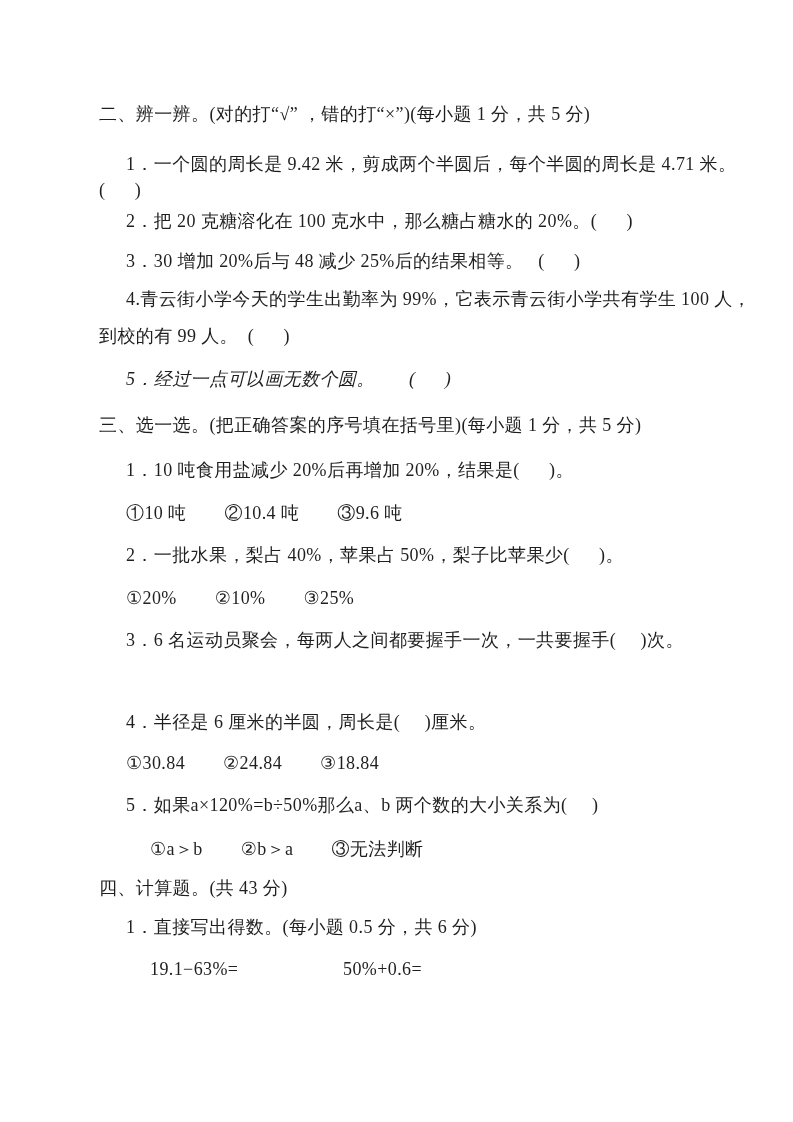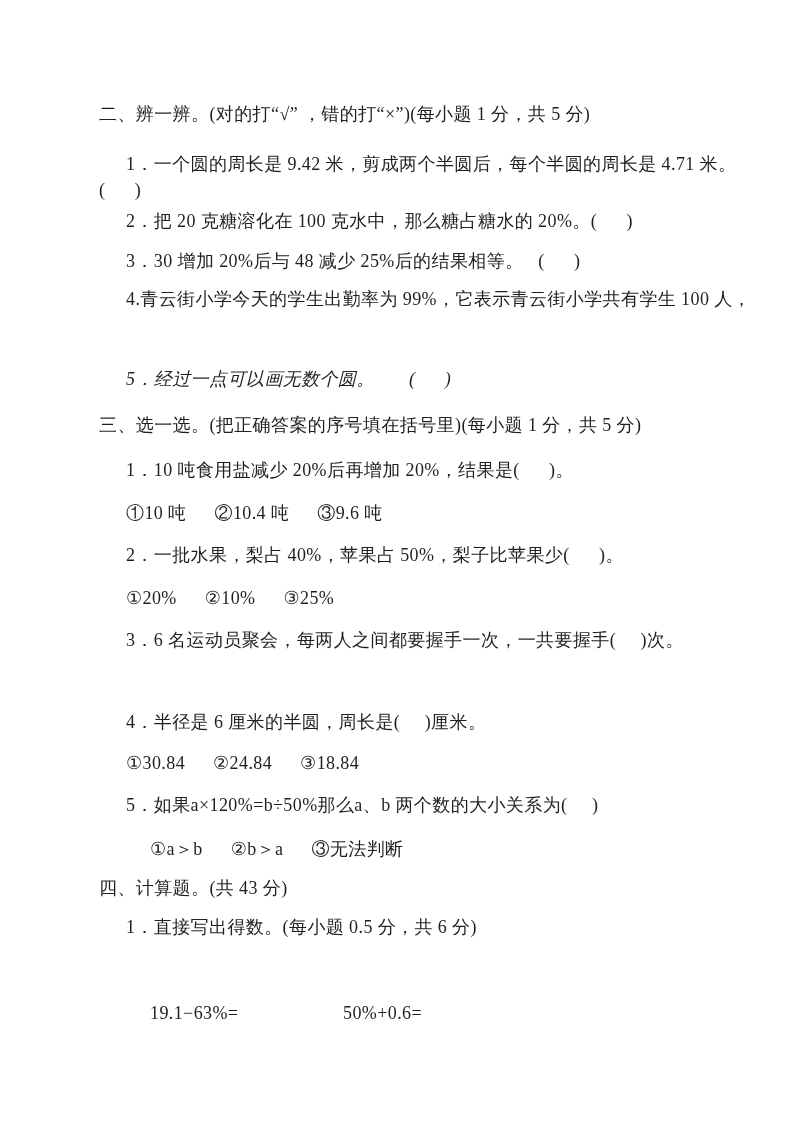--- a/index.html
+++ b/index.html
@@ -48,42 +48,42 @@
   .l16 { top: 711px; }
   .l17 { top: 752px; }
   .l18 { top: 794px; }
   .l19 { top: 838px; }
   .l20 { top: 877px; }
   .l21 { top: 916px; }
   .l22 { top: 958px; }
 
   .options-row {
     display: flex;
-    gap: 28px;
+    gap: 38px;
   }
   .calc-row {
     display: flex;
-    margin-top: 44px;
   }
   .calc-row .expr-first {
     display: inline-block;
     min-width: 193px;
   }
 </style>
 </head>
 <body>
 
 <div class="page">
 
   <div class="line indent-0 l1">二、辨一辨。(对的打“√” ，错的打“×”)(每小题 1 分，共 5 分)</div>
   <div class="line indent-1 l2">1．一个圆的周长是 9.42 米，剪成两个半圆后，每个半圆的周长是 4.71 米。</div>
   <div class="line indent-0 l3">(&nbsp;&nbsp;&nbsp;&nbsp;&nbsp;&nbsp;)</div>
   <div class="line indent-1 l4">2．把 20 克糖溶化在 100 克水中，那么糖占糖水的 20%。(&nbsp;&nbsp;&nbsp;&nbsp;&nbsp;&nbsp;)</div>
   <div class="line indent-1 l5">3．30 增加 20%后与 48 减少 25%后的结果相等。&nbsp;&nbsp;&nbsp;(&nbsp;&nbsp;&nbsp;&nbsp;&nbsp;&nbsp;)</div>
   <div class="line indent-1 l6">4.青云街小学今天的学生出勤率为 99%，它表示青云街小学共有学生 100 人，</div>
+  <div class="line indent-0 l7">到校的有 99 人。&nbsp;&nbsp;(&nbsp;&nbsp;&nbsp;&nbsp;&nbsp;&nbsp;)</div>
   <div class="line indent-1 l8">5．经过一点可以画无数个圆。&nbsp;&nbsp;&nbsp;&nbsp;&nbsp;&nbsp;&nbsp;(&nbsp;&nbsp;&nbsp;&nbsp;&nbsp;&nbsp;)</div>
 
   <div class="line indent-0 l9">三、选一选。(把正确答案的序号填在括号里)(每小题 1 分，共 5 分)</div>
 
   <div class="line indent-1 l10">1．10 吨食用盐减少 20%后再增加 20%，结果是(&nbsp;&nbsp;&nbsp;&nbsp;&nbsp;&nbsp;)。</div>
   <div class="line indent-1 l11 options-row">
     <span>①10 吨</span>
     <span>②10.4 吨</span>
     <span>③9.6 吨</span>
   </div>

